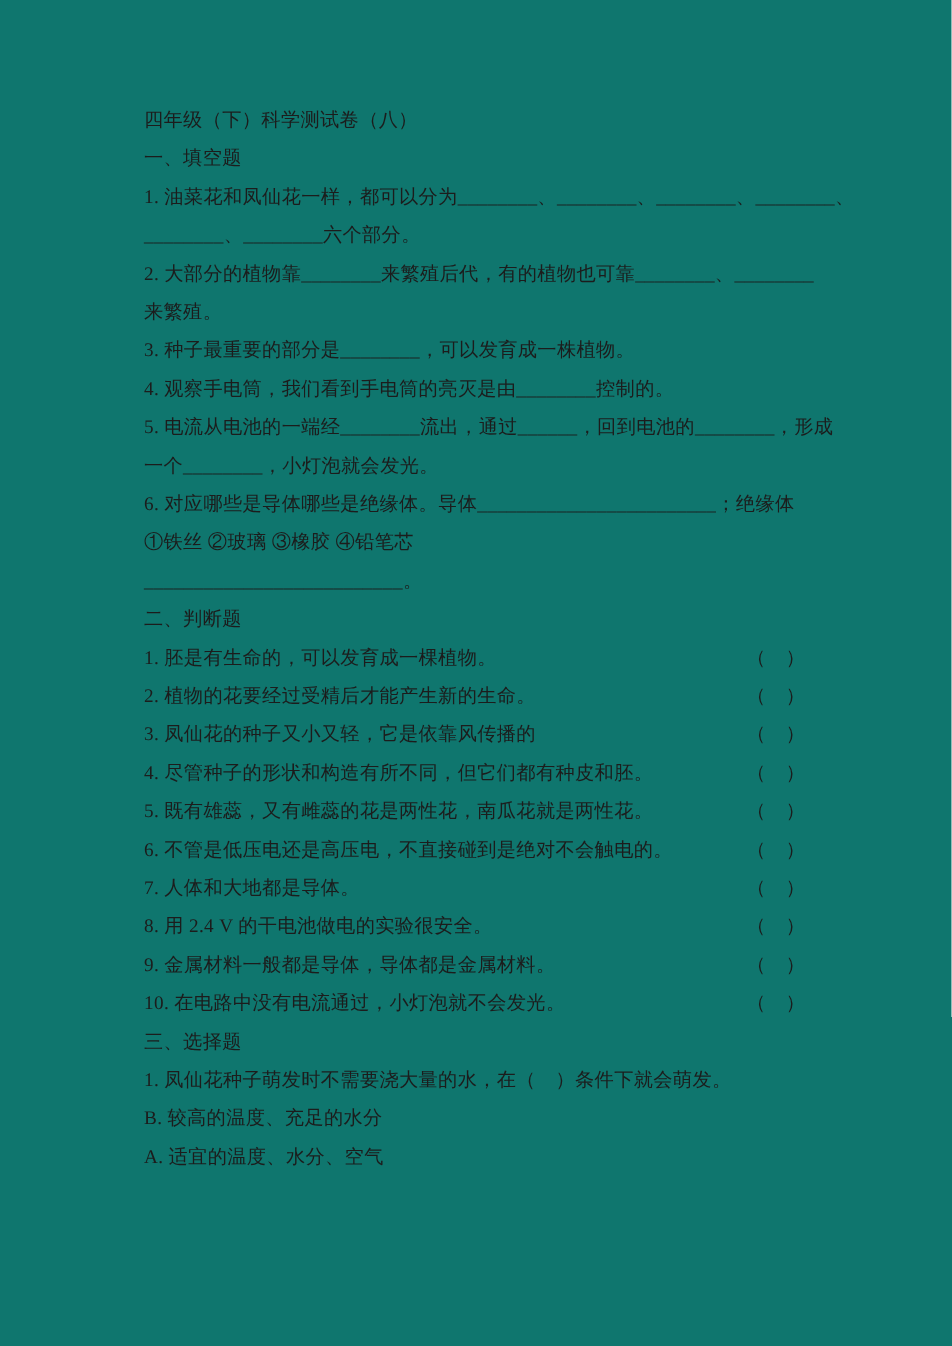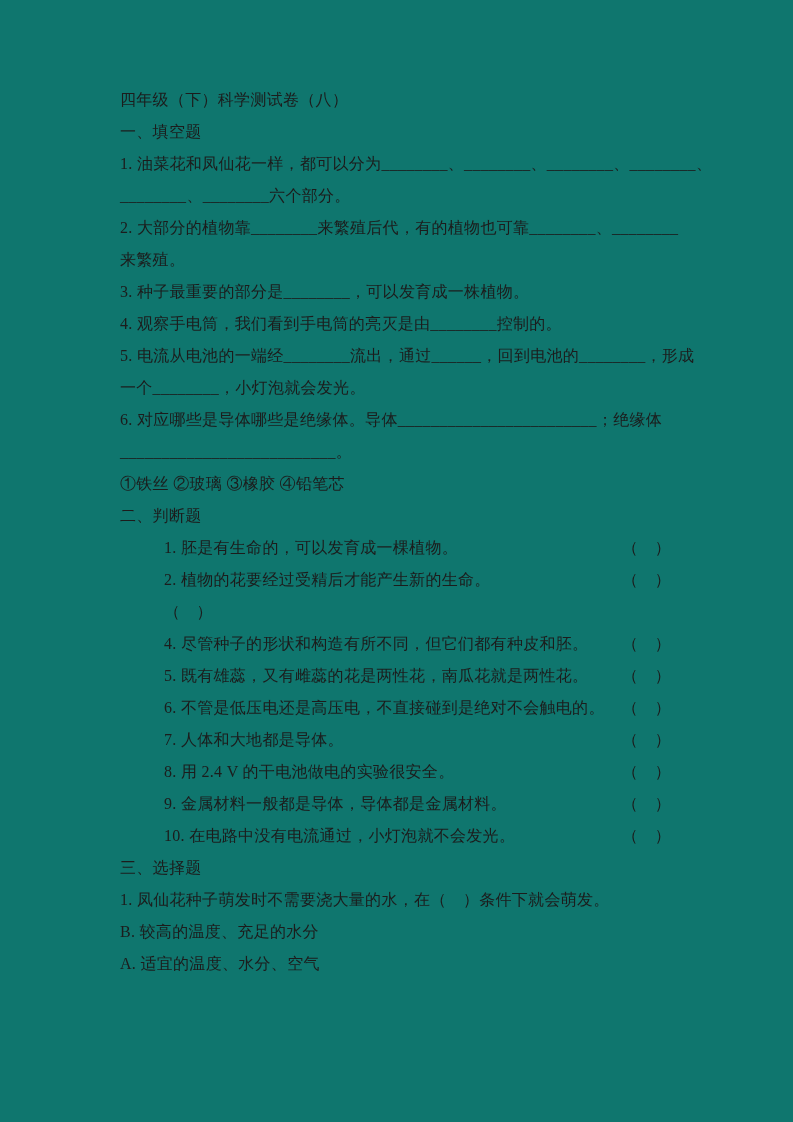--- a/index.html
+++ b/index.html
@@ -18,55 +18,56 @@
     overflow: hidden;
   }
   .line {
     height: 32px;
     display: flex;
     align-items: center;
     font-size: 16px;
     letter-spacing: 0.3px;
     white-space: pre;
   }
-  .jrow { justify-content: space-between; margin-left: 44px; }
+  .jrow { justify-content: space-between; }
   .bracket { padding-right: 4px; }
 </style>
 </head>
 <body>
 
 <div class="page">
 
   <div class="line">四年级（下）科学测试卷（八）</div>
 
   <div class="line">一、填空题</div>
 
   <div class="line">1. 油菜花和凤仙花一样，都可以分为________、________、________、________、</div>
   <div class="line">________、________六个部分。</div>
   <div class="line">2. 大部分的植物靠________来繁殖后代，有的植物也可靠________、________</div>
   <div class="line">来繁殖。</div>
   <div class="line">3. 种子最重要的部分是________，可以发育成一株植物。</div>
   <div class="line">4. 观察手电筒，我们看到手电筒的亮灭是由________控制的。</div>
   <div class="line">5. 电流从电池的一端经________流出，通过______，回到电池的________，形成</div>
   <div class="line">一个________，小灯泡就会发光。</div>
   <div class="line">6. 对应哪些是导体哪些是绝缘体。导体________________________；绝缘体</div>
+  <div class="line">①铁丝 ②玻璃 ③橡胶 ④铅笔芯</div>
   <div class="line">__________________________。</div>
-  <div class="line">①铁丝 ②玻璃 ③橡胶 ④铅笔芯</div>
 
   <div class="line">二、判断题</div>
 
   <div class="line jrow">
     <span>1. 胚是有生命的，可以发育成一棵植物。</span>
     <span class="bracket">（　）</span>
   </div>
   <div class="line jrow">
     <span>2. 植物的花要经过受精后才能产生新的生命。</span>
     <span class="bracket">（　）</span>
   </div>
   <div class="line jrow">
+    <span>3. 凤仙花的种子又小又轻，它是依靠风传播的</span>
     <span class="bracket">（　）</span>
   </div>
   <div class="line jrow">
     <span>4. 尽管种子的形状和构造有所不同，但它们都有种皮和胚。</span>
     <span class="bracket">（　）</span>
   </div>
   <div class="line jrow">
     <span>5. 既有雄蕊，又有雌蕊的花是两性花，南瓜花就是两性花。</span>
     <span class="bracket">（　）</span>
   </div>

